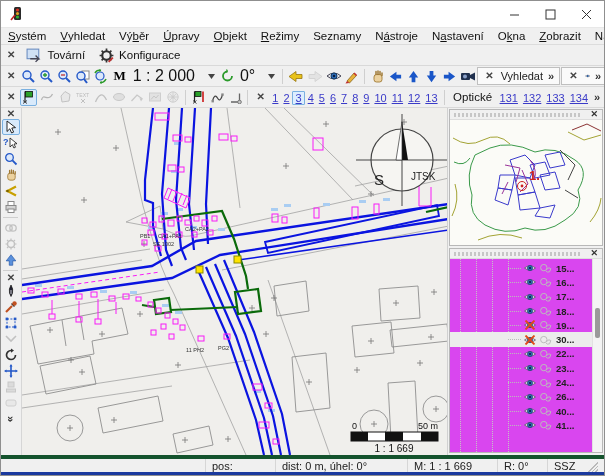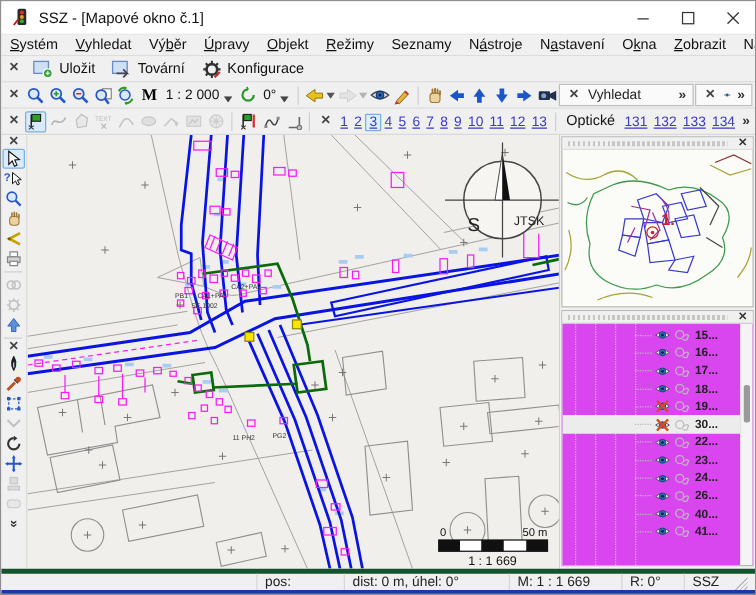--- a/index.html
+++ b/index.html
@@ -18,21 +18,21 @@
 .accel{text-decoration:underline}
 
 .tb{position:absolute;left:0;width:603px;height:21px;background:#f0f0f0;border-bottom:1px solid #d9d9d9;display:flex;align-items:center;padding:0 2px;gap:1px;overflow:hidden;white-space:nowrap}
 .tb1{top:44px}.tb2{top:65px}.tb3{top:86px}
 .tbx{font-size:10px;font-weight:bold;color:#444;padding:0 4px;line-height:1}
 .sep{width:1px;height:15px;background:#cfcfcf;margin:0 3px;flex:none}
 .tbtn{display:flex;align-items:center;gap:4px;padding:1px 5px;font-size:11.5px;color:#111;border:1px solid transparent;border-radius:2px}
 .ti{width:17px;height:17px;flex:none;display:flex;align-items:center;justify-content:center}
 .ti.sel{background:#d9eafb;border:1px solid #7ab0e0;border-radius:2px}
 .dis{opacity:.38;filter:grayscale(1)}
-.combo{display:flex;align-items:flex-end;gap:3px;padding:0 3px;font-size:11px;color:#111}
+.combo{display:flex;align-items:center;gap:13px;padding:0 3px;font-size:16px;color:#111}
 .mlabel{font-family:"Liberation Serif",serif;font-weight:bold;font-size:13px;padding:0 3px}
 .tbox{display:flex;align-items:center;border:1px solid #bfbfbf;background:#fafafa;height:18px;padding:0 3px;gap:3px;font-size:11px;color:#222}
 .tbox .more{margin-left:auto}
 .pglink{font-size:11px;color:#3a3ac8;text-decoration:underline;padding:0 2.5px;cursor:pointer}
 .pg-active{border:1px solid #7ab0e0;background:#ddeeff;border-radius:1px}
 .optlabel{font-size:11.5px;font-weight:400;color:#111;padding:0 4px}
 .more{font-size:11px;color:#333;font-weight:bold;padding:0 2px}
 
 .main{position:absolute;left:0;top:107px;width:603px;height:347px;display:flex}
 .lt{width:21px;height:347px;background:#f0f0f0;border-right:1px solid #d6d6d6;display:flex;flex-direction:column;align-items:center;padding-top:1px}
@@ -74,21 +74,20 @@
 <div class="window">
 
   <div class="titlebar">
     <svg class="title-icon" viewBox="0 0 16 16">
       <rect x="5" y="1" width="7" height="13" rx="1.5" fill="#2a2a2a"></rect>
       <circle cx="8.5" cy="4" r="1.6" fill="#e03020"></circle>
       <circle cx="8.5" cy="7.5" r="1.6" fill="#e0a020"></circle>
       <circle cx="8.5" cy="11" r="1.6" fill="#30b030"></circle>
       <path d="M2,14 L6,9" stroke="#c02020" stroke-width="1.6"></path>
     </svg>
-    <span class="title-text">SSZ - [Mapové okno č.1]</span>
     <div class="title-controls">
       <span class="tc-btn">
           <svg width="11" height="11" viewBox="0 0 11 11">
             <path d="M1,6 H10" stroke="#333" stroke-width="1"></path>
           </svg>
         </span>
       <span class="tc-btn">
           <svg width="11" height="11" viewBox="0 0 11 11">
             <rect x="1" y="1" width="9" height="9" fill="none" stroke="#333"></rect>
           </svg>
@@ -126,28 +125,20 @@
 
         <span class="mi"><span class="accel">Z</span>obrazit</span>
 
         <span class="mi">Nápoěda</span>
       </div>
 
   </div>
 
   <div class="tb tb1">
     <span class="tbx">✕</span>
-    <span class="tbtn">
-      <svg class="ti" viewBox="0 0 16 16">
-          <rect x="1" y="2" width="11" height="9" fill="#cfe0f5" stroke="#6a8cc0"></rect>
-          <circle cx="11.5" cy="11" r="3.4" fill="#35a035" stroke="#fff"></circle>
-          <path d="M10,11 h3 M11.5,9.5 v3" stroke="#fff" stroke-width="1"></path>
-        </svg>
-      <span>Uložit</span>
-    </span>
     <span class="tbtn">
       <svg class="ti" viewBox="0 0 16 16">
           <rect x="1" y="2" width="11" height="9" fill="#cfe0f5" stroke="#6a8cc0"></rect>
           <path d="M4,13 h8 l-3,-3 m3,3 l-3,3" transform="translate(0,-2)" fill="none" stroke="#445" stroke-width="1.3"></path>
         </svg>
       <span>Tovární</span>
     </span>
     <span class="tbtn">
       <svg class="ti" viewBox="0 0 16 16">
           <circle cx="8" cy="8" r="4" fill="none" stroke="#333" stroke-width="2"></circle>

